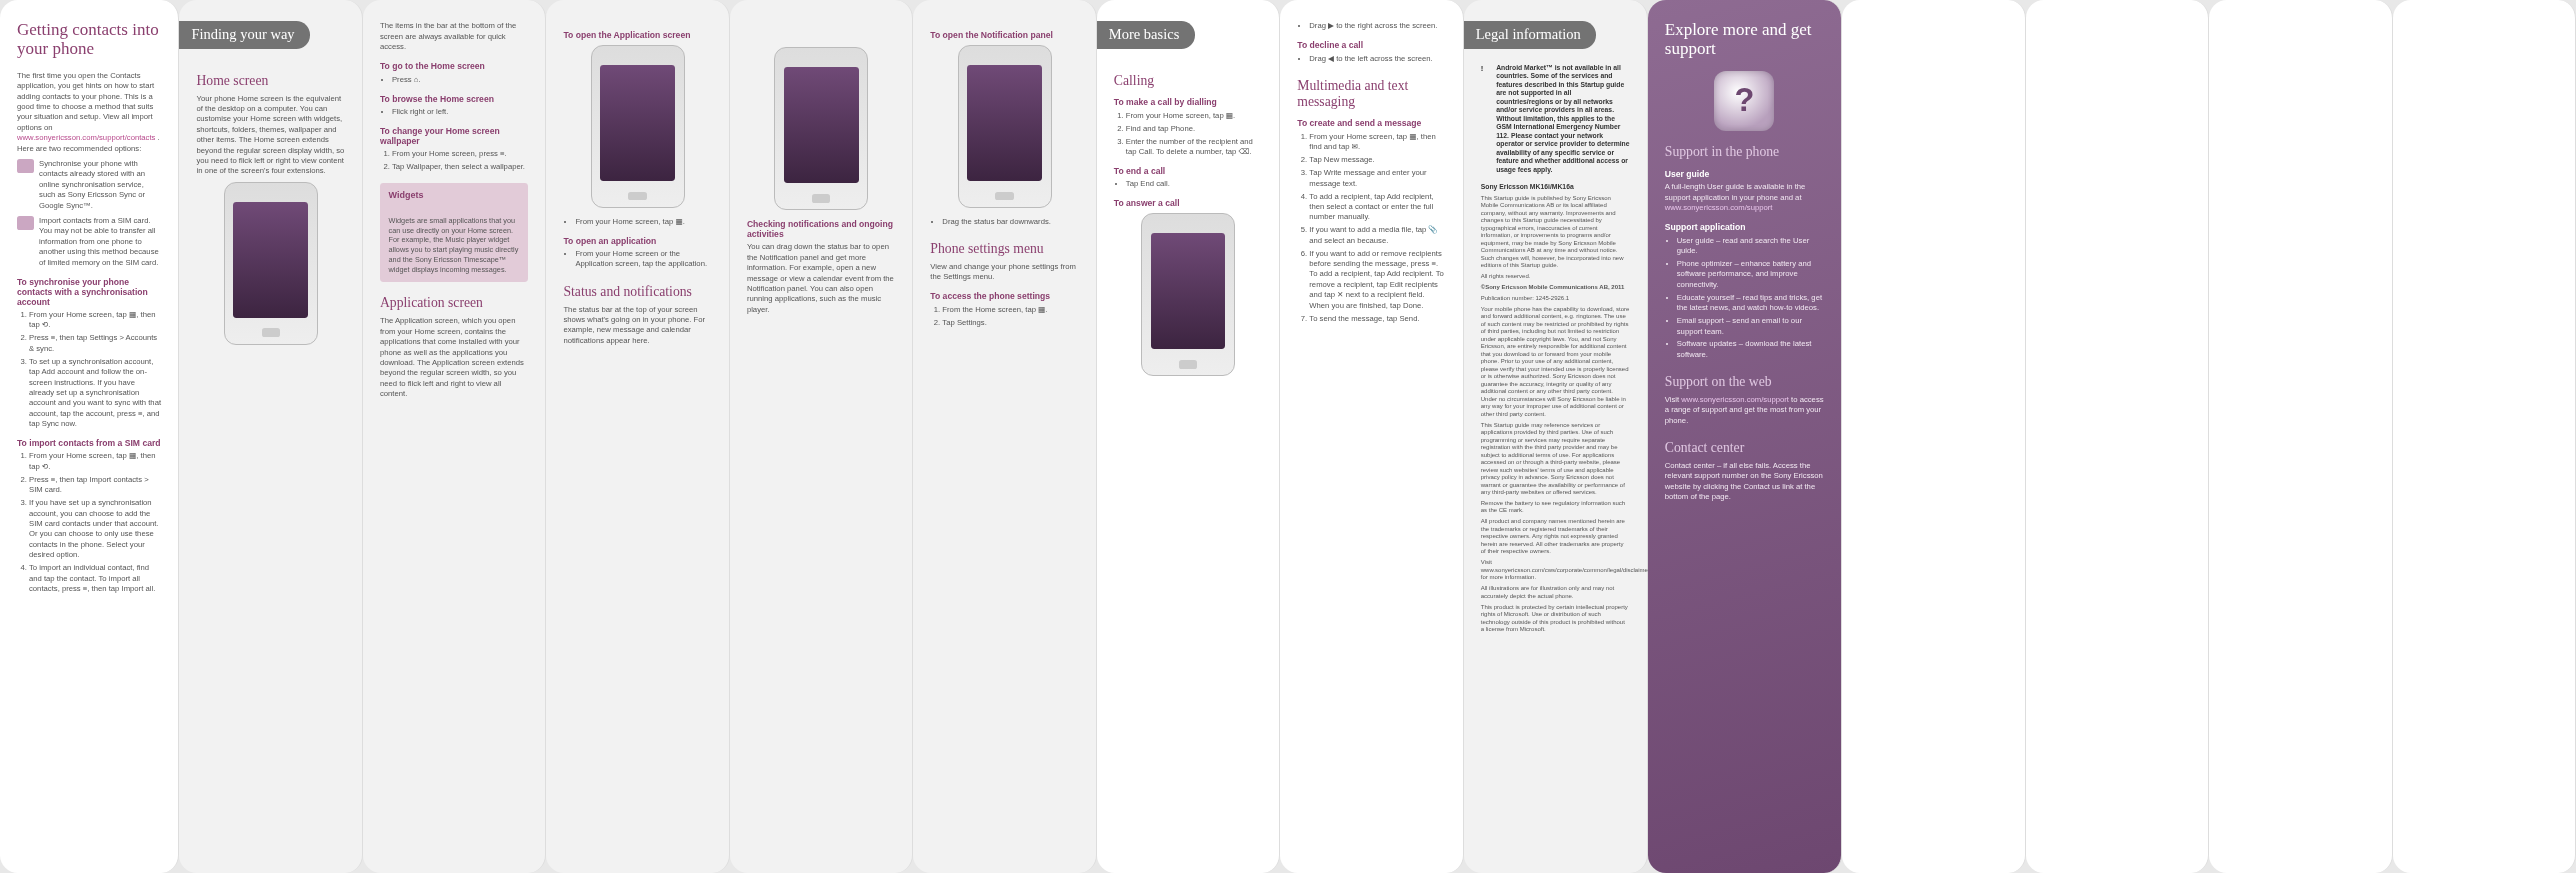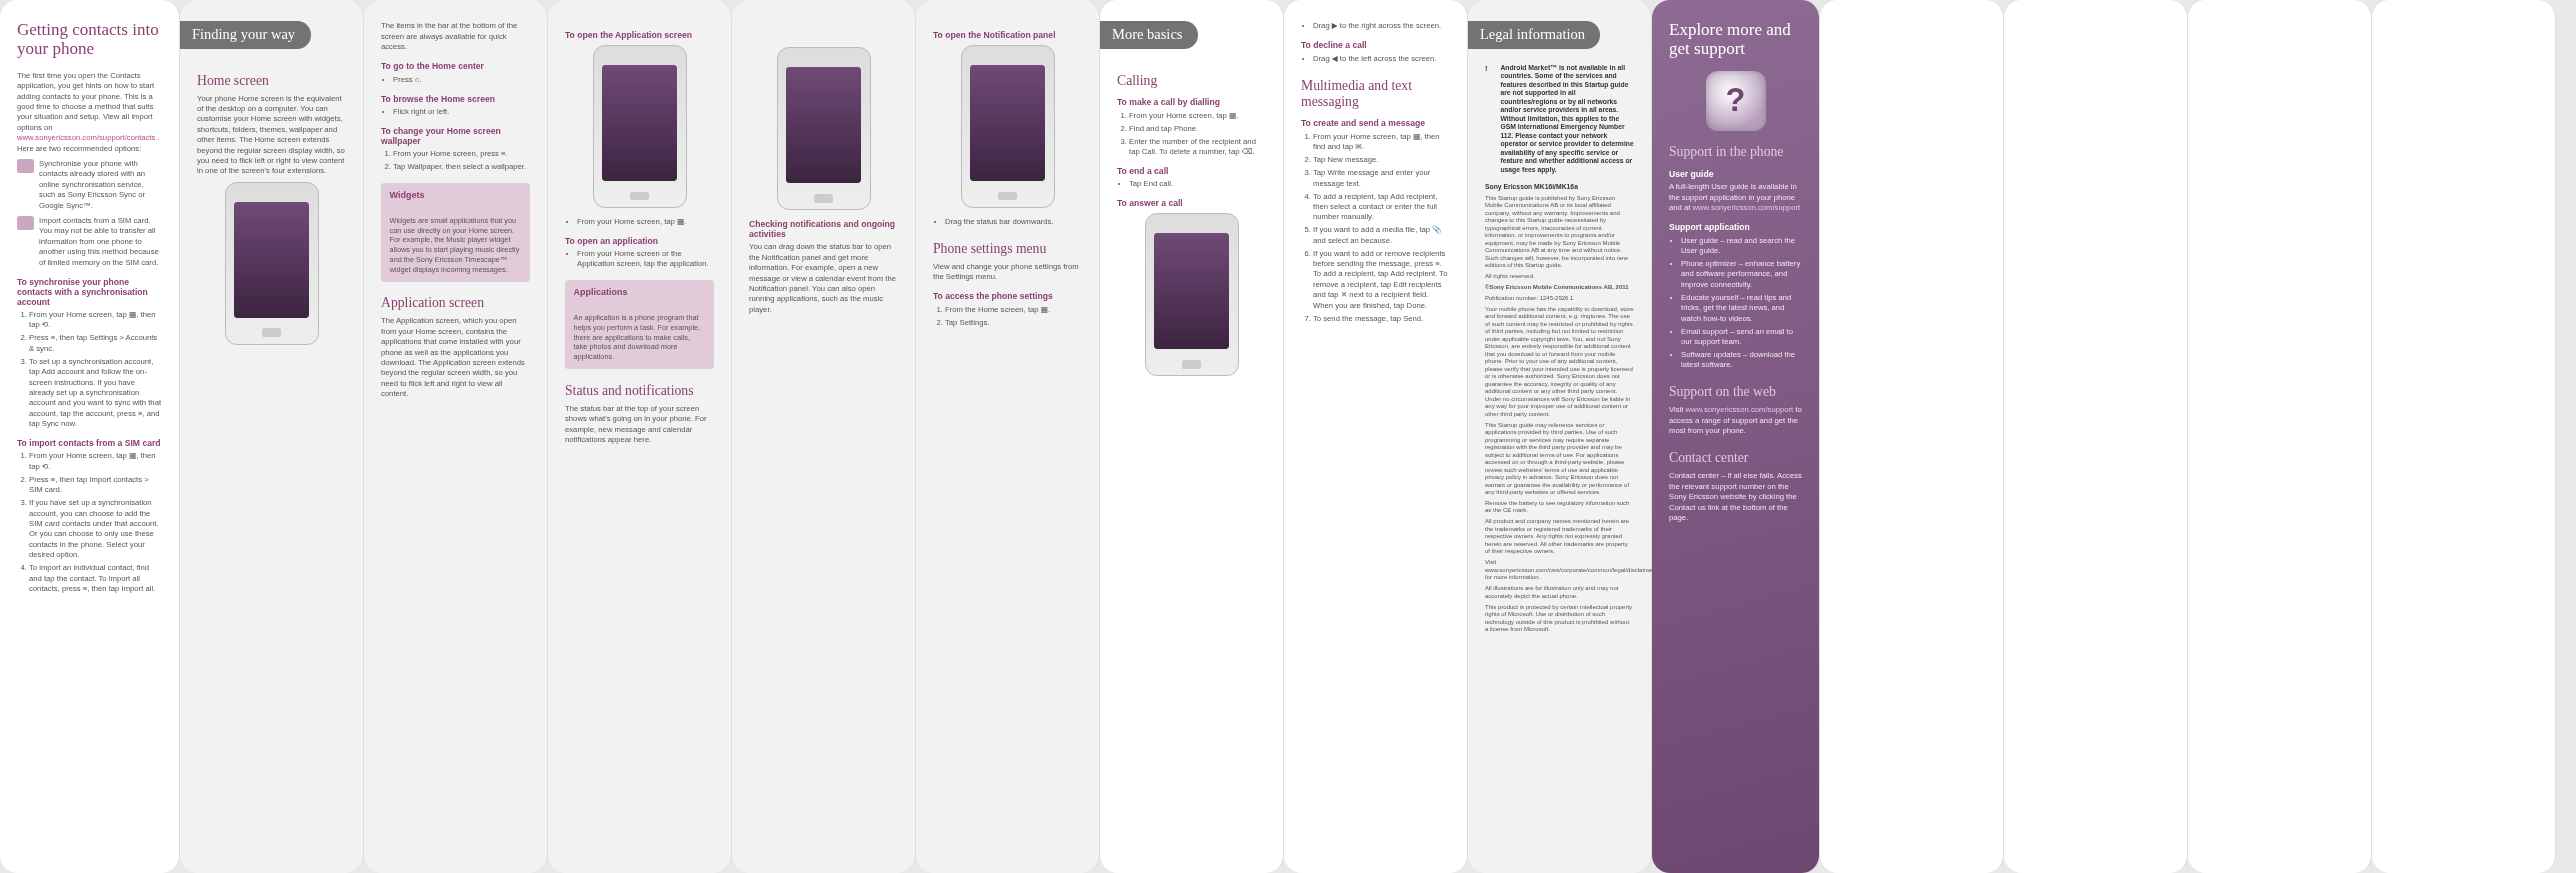--- a/index.html
+++ b/index.html
@@ -28,21 +28,21 @@
   }
   .w1 { width: 180px; }
   .w2 { width: 184px; }
   .w3 { width: 184px; }
   .w4 { width: 184px; }
   .w5 { width: 184px; }
   .w6 { width: 184px; }
   .w7 { width: 184px; }
   .w8 { width: 184px; }
   .w9 { width: 184px; }
-  .w10 { width: 168px; }
+  .w10 { width: 195px; }
   .w11 { width: 184px; }
   .w12 { width: 184px; }
   .w13 { width: 184px; }
   .w14 { width: 184px; }
 
   h1.title {
     font-family: Georgia, serif;
     font-weight: normal;
     color: #8a3f6e;
     font-size: 17px;
@@ -175,21 +175,21 @@
 
 <div class="panel gray w2">
   <div class="pill">Finding your way</div>
   <h2 class="section">Home screen</h2>
   <p>Your phone Home screen is the equivalent of the desktop on a computer. You can customise your Home screen with widgets, shortcuts, folders, themes, wallpaper and other items. The Home screen extends beyond the regular screen display width, so you need to flick left or right to view content in one of the screen's four extensions.</p>
   <div class="phone-mock"></div>
 </div>
 
 <div class="panel gray w3">
   <p>The items in the bar at the bottom of the screen are always available for quick access.</p>
-  <h3 class="sub">To go to the Home center</h3>
+  <h3 class="sub">To go to the Home screen</h3>
   <ul class="b">
       <li>Press ⌂.</li>
     </ul>
   <h3 class="sub">To browse the Home screen</h3>
   <ul class="b">
       <li>Flick right or left.</li>
     </ul>
   <h3 class="sub">To change your Home screen wallpaper</h3>
   <ol class="steps">
     <li>From your Home screen, press ≡.</li>
@@ -206,24 +206,20 @@
 <div class="panel gray w4">
   <h3 class="sub">To open the Application screen</h3>
   <div class="phone-mock"></div>
   <ul class="b">
       <li>From your Home screen, tap ▦.</li>
     </ul>
   <h3 class="sub">To open an application</h3>
   <ul class="b">
       <li>From your Home screen or the Application screen, tap the application.</li>
     </ul>
-  <div class="box">
-    <h4>Applications</h4>
-    <p>An application is a phone program that helps you perform a task. For example, there are applications to make calls, take photos and download more applications.</p>
-  </div>
   <h2 class="section">Status and notifications</h2>
   <p>The status bar at the top of your screen shows what's going on in your phone. For example, new message and calendar notifications appear here.</p>
 </div>
 
 <div class="panel gray w5">
   <div class="phone-mock" style="margin-top:26px"></div>
   <h3 class="sub">Checking notifications and ongoing activities</h3>
   <p>You can drag down the status bar to open the Notification panel and get more information. For example, open a new message or view a calendar event from the Notification panel. You can also open running applications, such as the music player.</p>
 </div>
 

